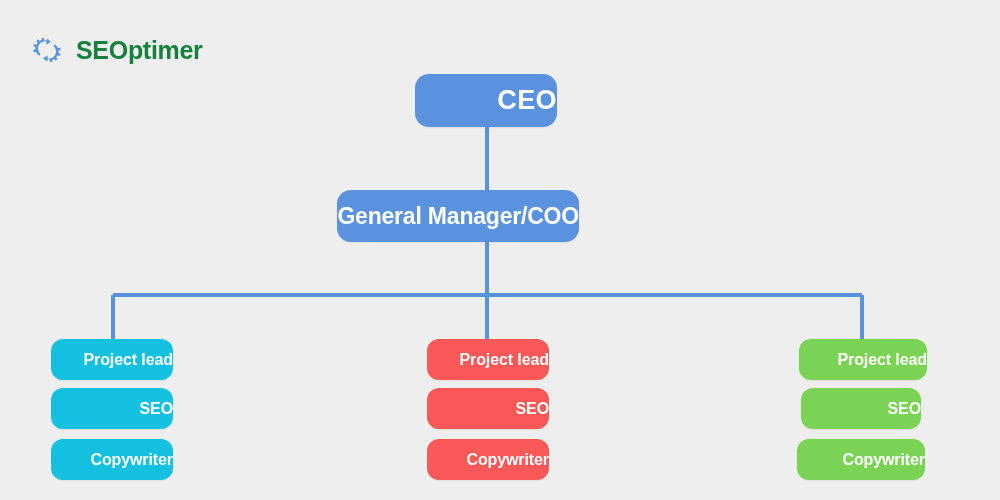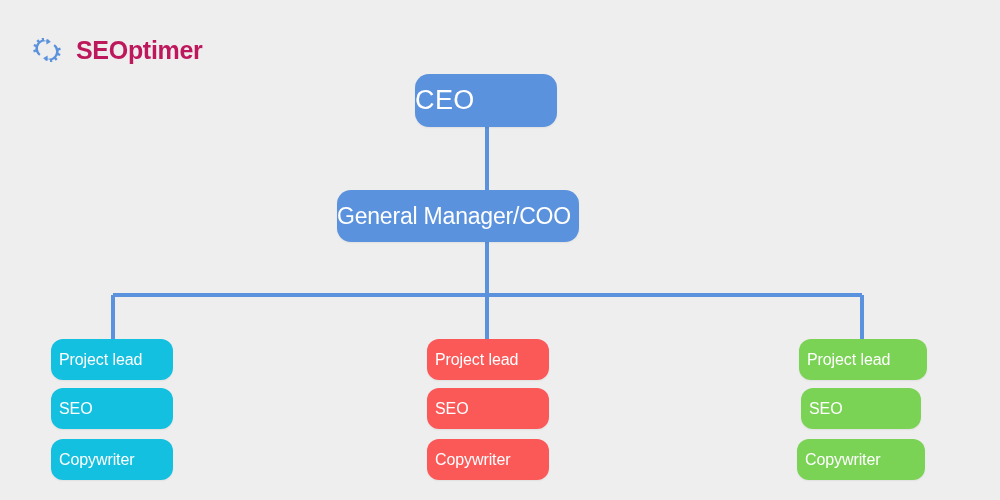--- a/index.html
+++ b/index.html
@@ -28,44 +28,44 @@
   }
   #brand-logo .logo-mark {
     width: 42px;
     height: 42px;
     display: block;
     flex: 0 0 auto;
   }
   #brand-logo .logo-word {
     font-size: 25px;
     font-weight: bold;
-    color: #be185d;
+    color: #15803d;
     letter-spacing: -0.3px;
     line-height: 1;
     white-space: nowrap;
   }
 
   
   #connector-layer {
     position: absolute;
     inset: 0;
     width: 1000px;
     height: 500px;
     pointer-events: none;
   }
 
   
   .node {
     position: absolute;
     display: flex;
     align-items: center;
-    justify-content: flex-start;
+    justify-content: flex-end;
     box-sizing: border-box;
     color: #ffffff;
-    font-weight: normal;
+    font-weight: bold;
     text-align: center;
     white-space: nowrap;
     border-radius: 13px;
     box-shadow: 0 1px 2px rgba(0,0,0,0.06);
   }
 
   .node-ceo {
     left: 415px;
     top: 74px;
     width: 142px;

